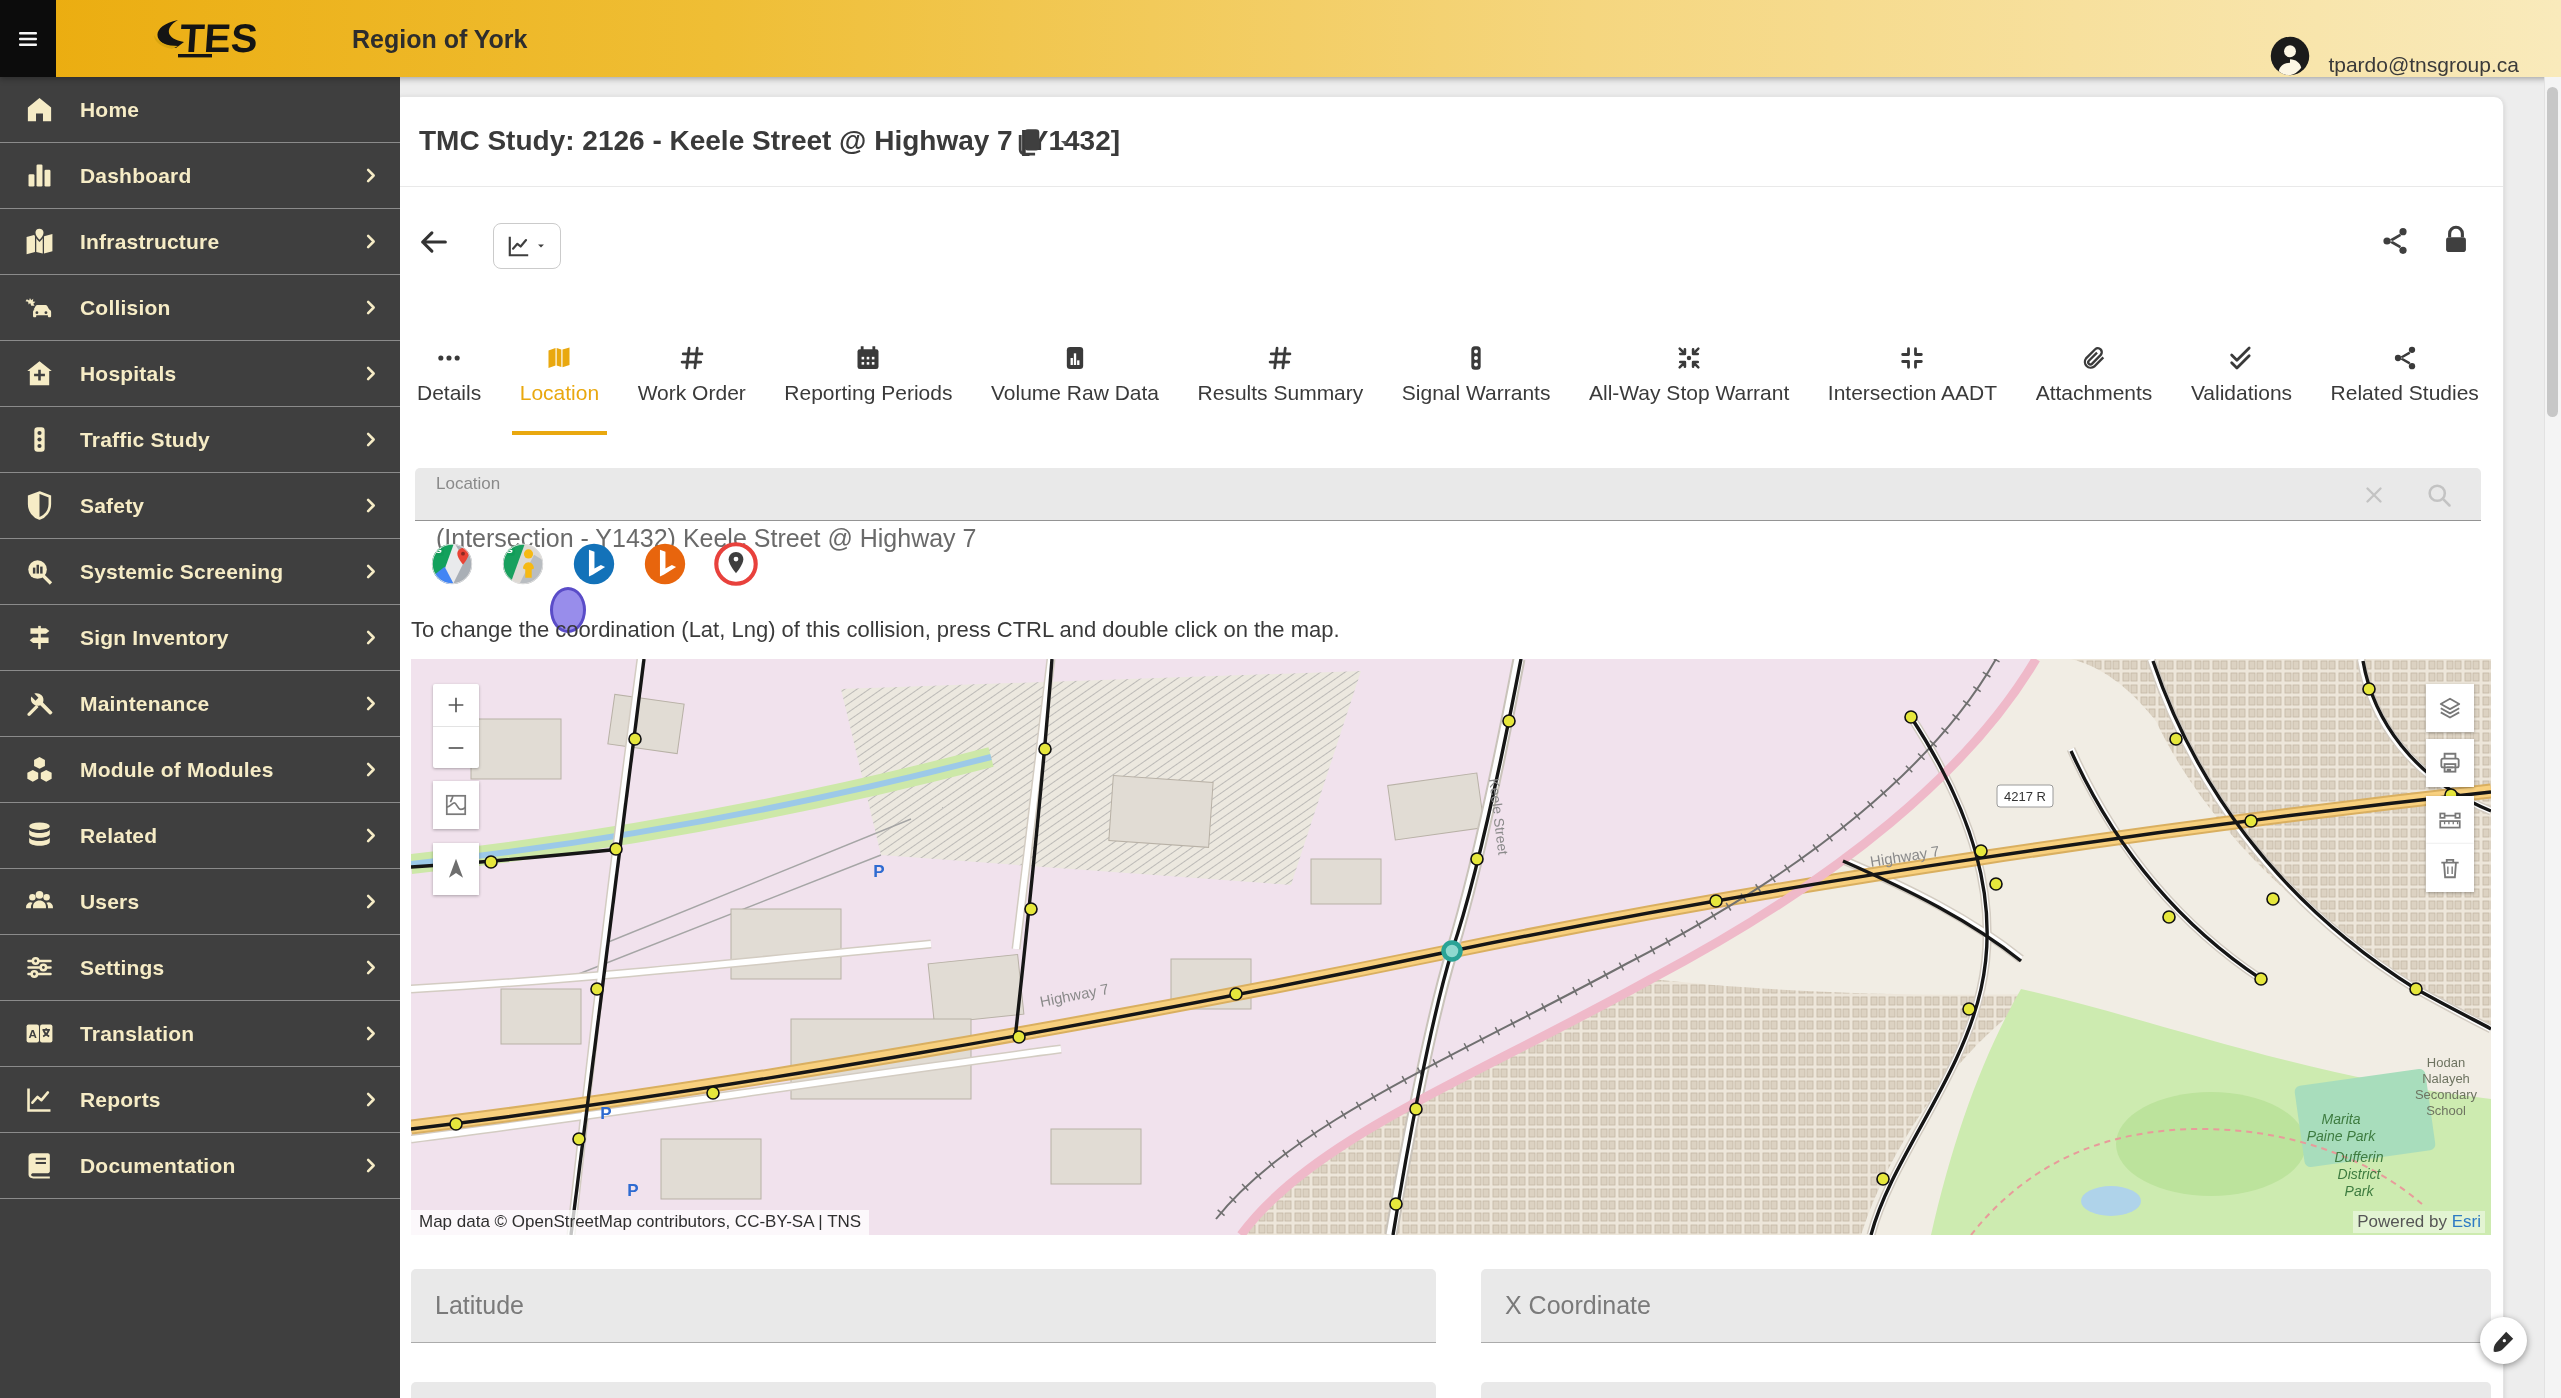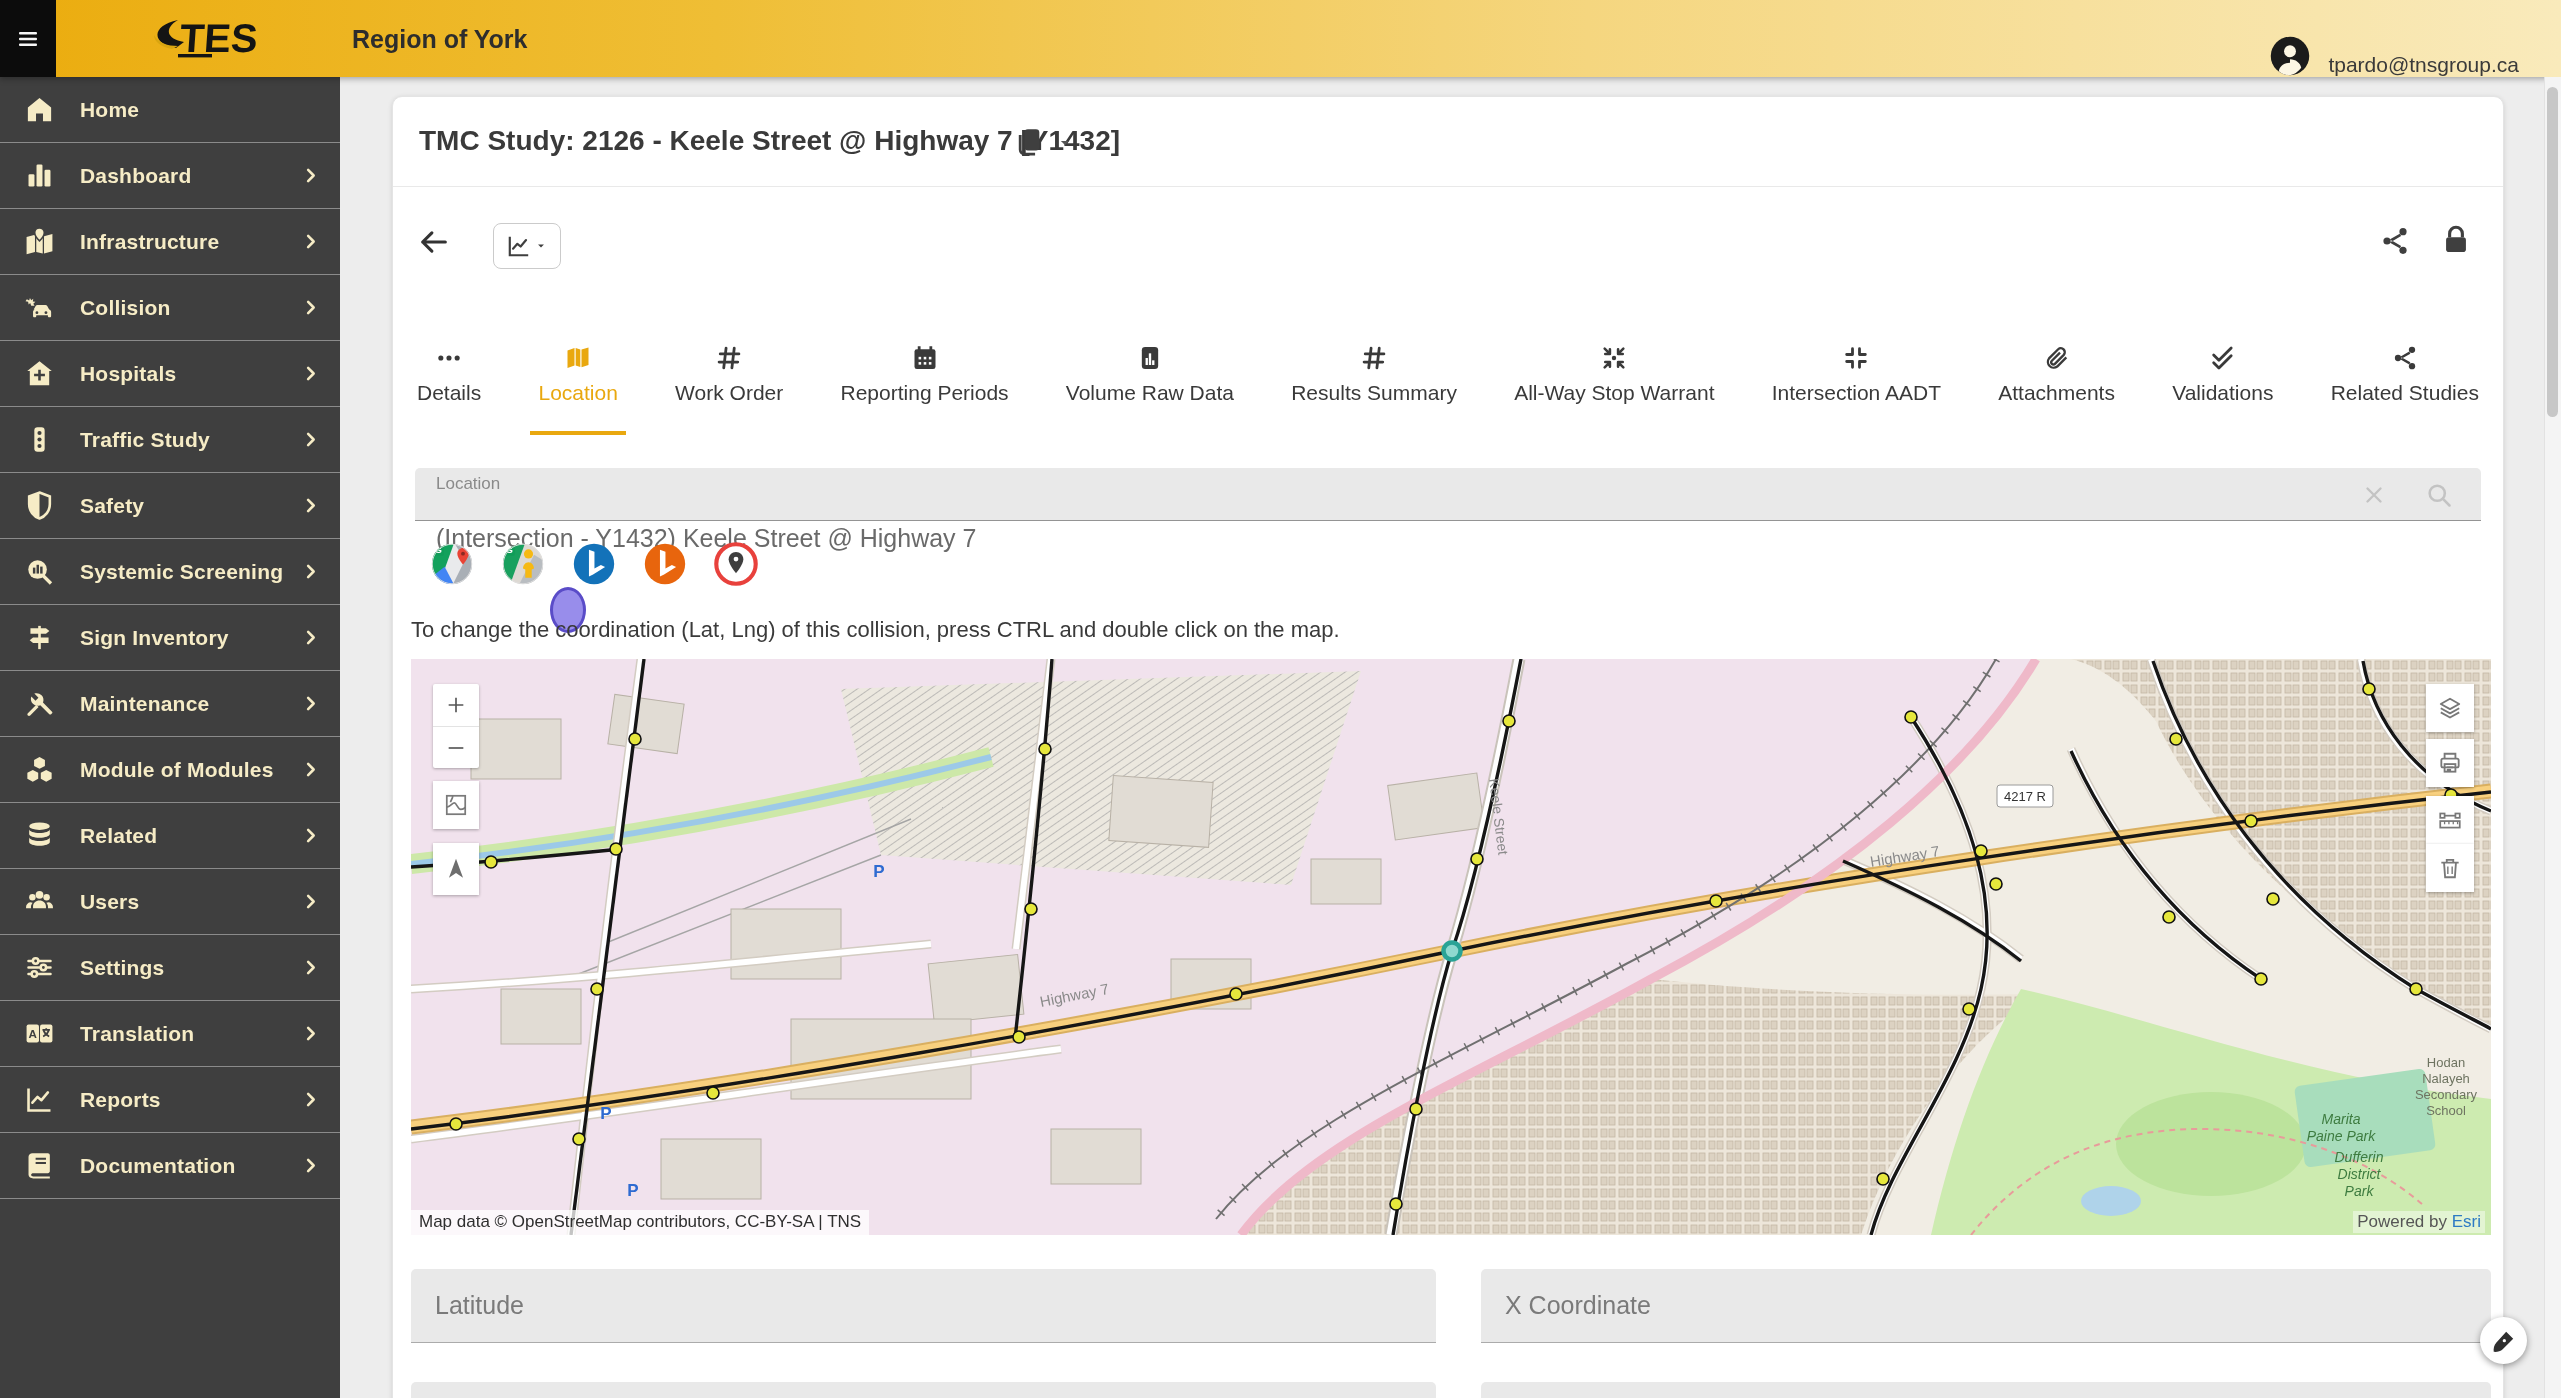--- a/index.html
+++ b/index.html
@@ -16,21 +16,21 @@
   .menu-sq { position:absolute; left:0; top:0; width:56px; height:77px; background:#0C0C0C;
     display:flex; align-items:center; justify-content:center; cursor:pointer; }
   .menu-sq .icon { width:30px; height:24px; color:#F7F7F7; }
   .logo { position:absolute; left:138px; top:8px; width:150px; height:60px; }
   .topbar-title { position:absolute; left:352px; top:25px; font-size:25px; font-weight:bold; color:#2D2D2D; }
   .userbox { position:absolute; right:42px; top:0; height:77px; display:flex; align-items:flex-end; gap:17px; }
   .avatar { width:42px; height:42px; }
   .user-email { font-size:21px; color:#3A3A3A; }
 
   
-  .sidebar { position:absolute; left:0; top:77px; width:340px; bottom:0; background:#3F3F3F; z-index:30; }
+  .sidebar { position:absolute; left:0; top:77px; width:400px; bottom:0; background:#3F3F3F; z-index:30; }
   .side-item { height:66px; display:flex; align-items:center; padding:0 20px 0 24px;
     border-bottom:1px solid #8B8B8B; color:#F6ECC6; cursor:pointer; }
   .side-item .main-ic { width:31px; height:31px; flex:0 0 31px; }
   .side-label { margin-left:25px; font-size:21px; font-weight:bold; letter-spacing:.2px; white-space:nowrap; }
   .chev { width:19px; height:19px; margin-left:auto; }
 
   
   .main-card { position:absolute; left:392px; top:96px; width:2112px; height:1412px; background:#fff;
     border:1px solid #E4E4E4; border-radius:10px; box-shadow:0 1px 5px rgba(0,0,0,.12); }
   .page-title { position:absolute; left:26px; top:28px; font-size:28px; font-weight:bold; color:#3A3A3A; }
@@ -499,20 +499,31 @@
         </span>
         <span class="tab-label">Volume Raw Data</span>
       </div>
       <div class="tab">
         <span class="icon ">
           <svg viewBox="0 0 24 24" fill="none" stroke="currentColor" stroke-width="2.4" stroke-linecap="round">
             <path d="M9.5 3.5 7.5 20.5M16.5 3.5l-2 17M4.5 8.5h16M3.5 15.5h16"></path>
           </svg>
         </span>
         <span class="tab-label">Results Summary</span>
+      </div>
+      <div class="tab">
+        <span class="icon ">
+          <svg viewBox="0 0 24 24" fill="currentColor">
+            <rect x="8" y="2" width="8" height="20" rx="3"></rect>
+            <circle cx="12" cy="6.5" r="1.7" fill="#fff"></circle>
+            <circle cx="12" cy="12" r="1.7" fill="#fff"></circle>
+            <circle cx="12" cy="17.5" r="1.7" fill="#fff"></circle>
+          </svg>
+        </span>
+        <span class="tab-label">Signal Warrants</span>
       </div>
       <div class="tab">
         <span class="icon ">
           <svg viewBox="0 0 24 24" fill="currentColor">
             <circle cx="12" cy="12" r="1.9"></circle>
             <g fill="none" stroke="currentColor" stroke-width="2.2" stroke-linecap="round" stroke-linejoin="round">
               <path d="M4 4l4.5 4.5M8.5 4.5v4h-4M20 4l-4.5 4.5M15.5 4.5v4h4M4 20l4.5-4.5M4.5 15.5h4v4M20 20l-4.5-4.5M19.5 15.5h-4v4"></path>
             </g>
           </svg>
         </span>

